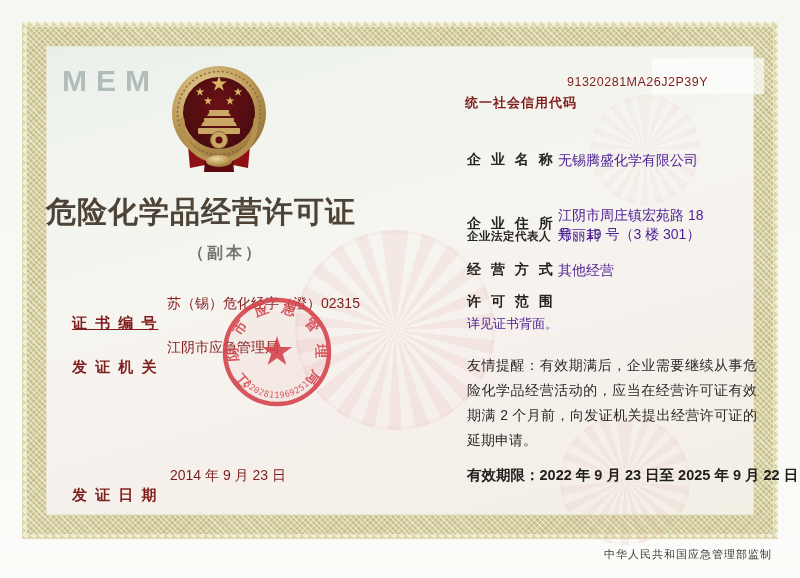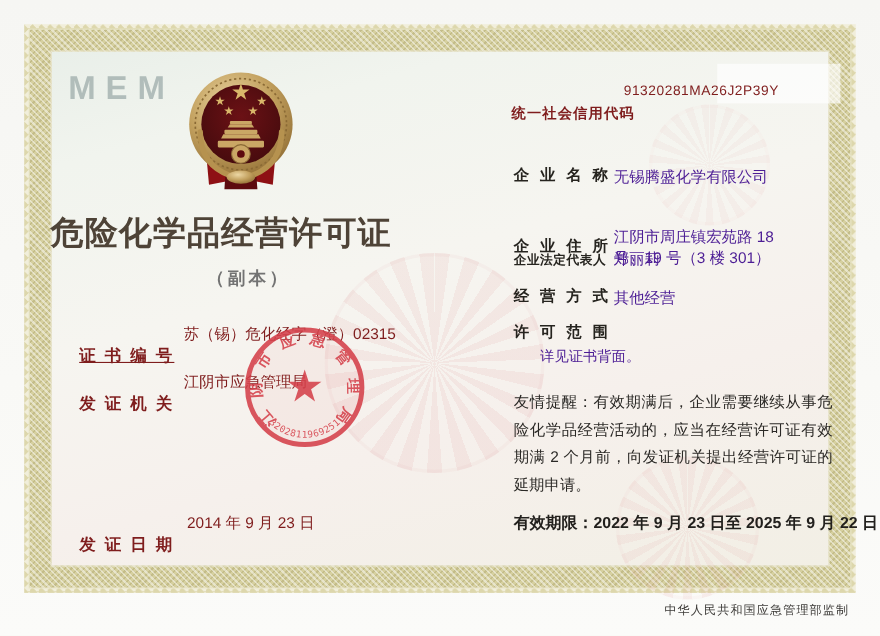--- a/index.html
+++ b/index.html
@@ -65,21 +65,21 @@
 
   .r-lbl{font-weight:bold;font-size:14px;letter-spacing:3px;color:#26241f;white-space:nowrap;}
   .r-val{font-size:14px;color:#4c1d95;}
   .cc-lbl{left:465px;top:74px;font-size:13px;letter-spacing:1px;}
   .cc-val{left:567px;top:75px;font-size:12.5px;letter-spacing:.5px;font-family:"Liberation Sans","DejaVu Sans",sans-serif;}
   .f1-lbl{left:467px;top:151px;} .f1-val{left:558px;top:152px;}
   .f2-lbl{left:467px;top:187px;margin-top:28px;} .f2-val{left:558px;top:206px;width:172px;white-space:normal;line-height:19px;}
   .f3-lbl{left:467px;top:229px;font-size:11.5px;letter-spacing:.5px;} .f3-val{left:558px;top:227px;}
   .f4-lbl{left:467px;top:261px;} .f4-val{left:558px;top:262px;}
   .scope-lbl{left:467px;top:293px;}
-  .scope-val{left:467px;top:315px;font-size:13px;margin-left:24px;}
+  .scope-val{left:467px;top:315px;font-size:13px;}
   .reminder{
     left:467px;top:353px;width:290px;font-size:14px;line-height:25px;
     color:#2b2926;text-align:justify;white-space:normal;
   }
   .validity{left:467px;top:466px;font-size:14.5px;font-weight:bold;color:#22201d;white-space:nowrap;}
   .footer{
     left:0;top:547px;width:772px;text-align:right;
     font-size:11px;letter-spacing:1px;color:#3d3b38;
   }
   .emblem-box{left:168px;top:60px;width:102px;height:124px;}

